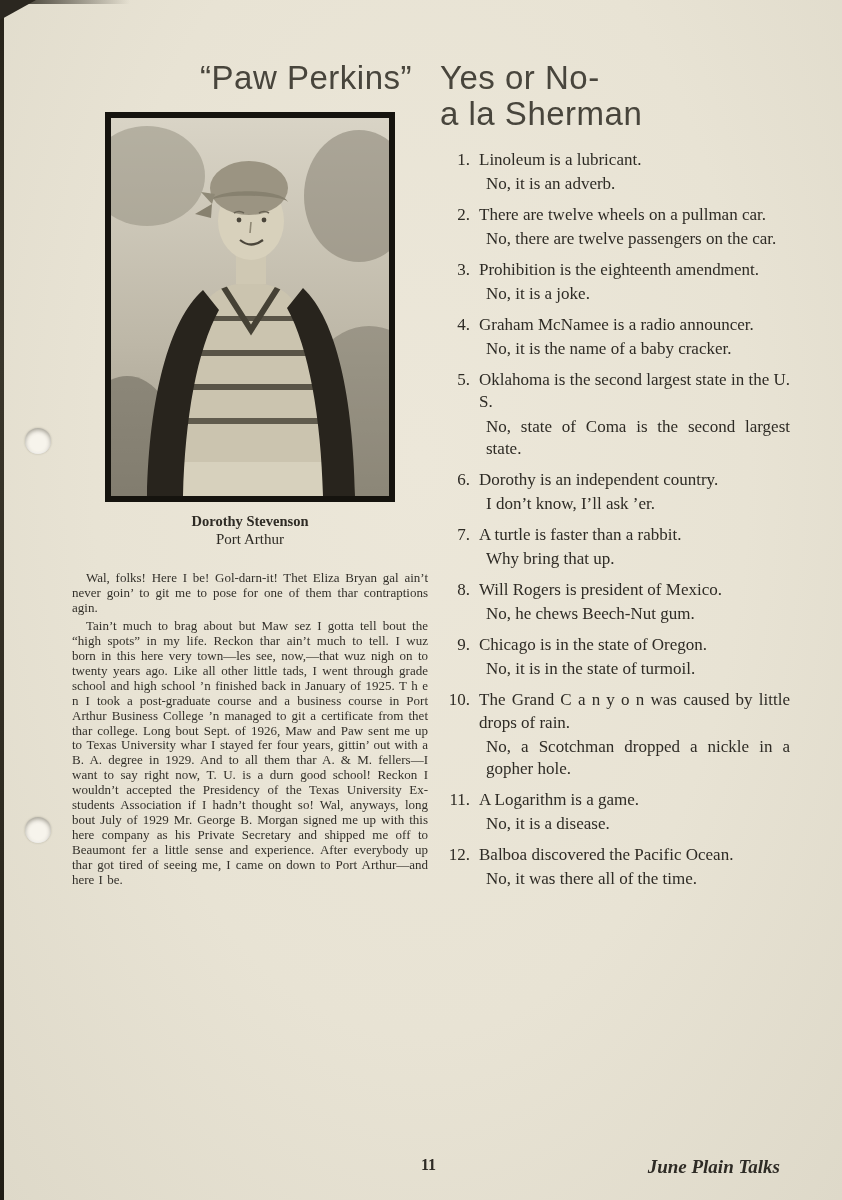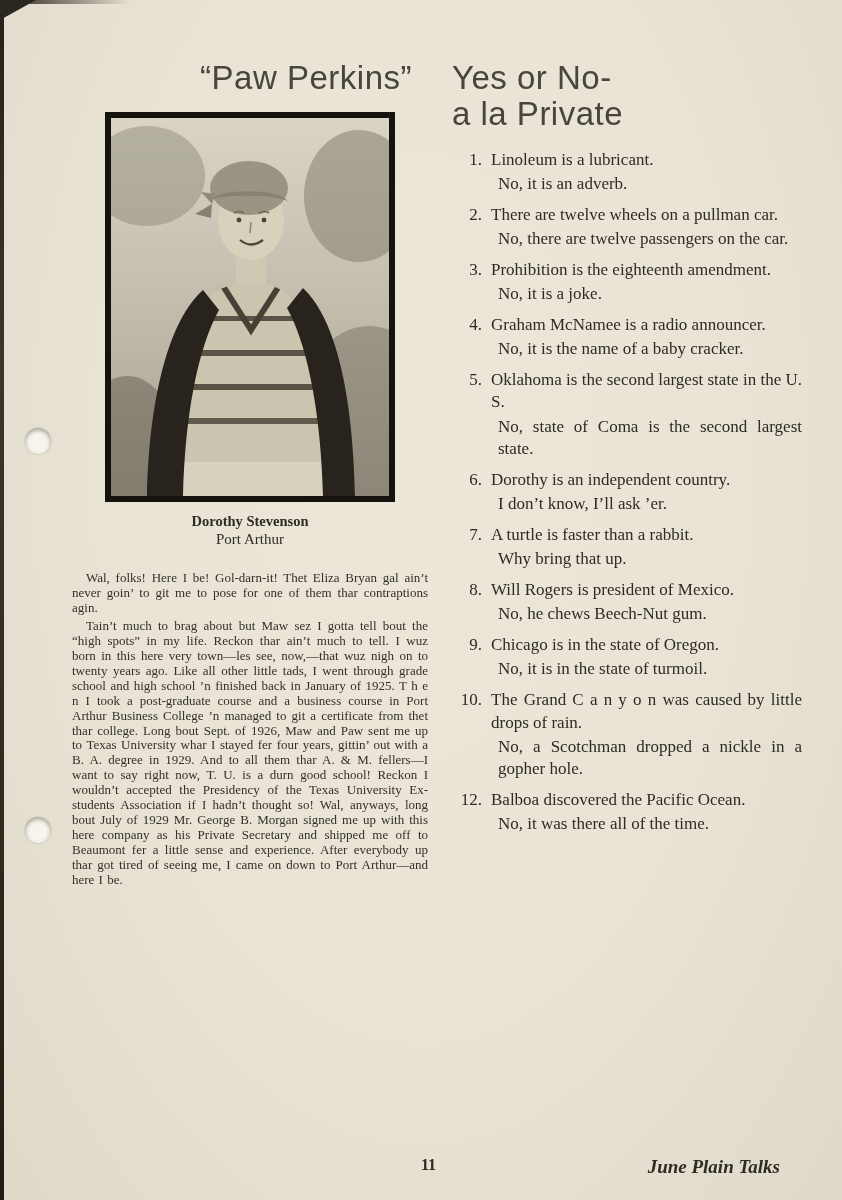--- a/index.html
+++ b/index.html
@@ -31,21 +31,21 @@
     position: absolute; left: 25px; width: 26px; height: 26px;
     border-radius: 50%;
     background: #f7f4ec;
     box-shadow: inset 0 2px 4px rgba(60,55,40,.45), inset 0 -1px 2px rgba(255,255,255,.8), 0 0 2px rgba(60,55,40,.3);
   }
   .hole-1 { top: 428px; }
   .hole-2 { top: 817px; }
 
   .columns {
     position: absolute; top: 56px; left: 72px; width: 732px;
-    display: grid; grid-template-columns: 356px 352px; column-gap: 24px;
+    display: grid; grid-template-columns: 356px 352px; column-gap: 12px;
   }
 
   
   .heading {
     font-family: "Liberation Sans", sans-serif;
     font-weight: 400;
     color: #48453c;
     font-size: 33px;
     line-height: 1.1;
     letter-spacing: 0.5px;
@@ -172,21 +172,21 @@
 
       <div class="body-text">
         <p>Wal, folks! Here I be! Gol-darn-it! Thet Eliza Bryan gal ain’t never goin’ to git me to pose for one of them thar contraptions agin.</p>
         <p>Tain’t much to brag about but Maw sez I gotta tell bout the “high spots” in my life. Reckon thar ain’t much to tell. I wuz born in this here very town—les see, now,—that wuz nigh on to twenty years ago. Like all other little tads, I went through grade school and high school ’n finished back in January of 1925. T h e n I took a post-graduate course and a business course in Port Arthur Business College ’n managed to git a certificate from thet thar college. Long bout Sept. of 1926, Maw and Paw sent me up to Texas University whar I stayed fer four years, gittin’ out with a B. A. degree in 1929. And to all them thar A. &amp; M. fellers—I want to say right now, T. U. is a durn good school! Reckon I wouldn’t accepted the Presidency of the Texas University Ex-students Association if I hadn’t thought so! Wal, anyways, long bout July of 1929 Mr. George B. Morgan signed me up with this here company as his Private Secretary and shipped me off to Beaumont fer a little sense and experience. After everybody up thar got tired of seeing me, I came on down to Port Arthur—and here I be.</p>
       </div>
     </div>
 
     <div class="col-right">
       <div class="heading heading-right">
         <div>Yes or No-</div>
-        <div>a la Private</div>
+        <div>a la Sherman</div>
       </div>
 
       <div class="qa-list">
 
         <div class="qa-item">
           <span class="qa-num">1.</span>
           <div class="qa-body">
             <p class="qa-statement">Linoleum is a lubricant.</p>
             <p class="qa-answer">No, it is an adverb.</p>
           </div>
@@ -257,20 +257,27 @@
         </div>
 
         <div class="qa-item">
           <span class="qa-num">10.</span>
           <div class="qa-body">
             <p class="qa-statement">The Grand C a n y o n was caused by little drops of rain.</p>
             <p class="qa-answer">No, a Scotchman dropped a nickle in a gopher hole.</p>
           </div>
         </div>
 
+        <div class="qa-item">
+          <span class="qa-num">11.</span>
+          <div class="qa-body">
+            <p class="qa-statement">A Logarithm is a game.</p>
+            <p class="qa-answer">No, it is a disease.</p>
+          </div>
+        </div>
 
         <div class="qa-item">
           <span class="qa-num">12.</span>
           <div class="qa-body">
             <p class="qa-statement">Balboa discovered the Pacific Ocean.</p>
             <p class="qa-answer">No, it was there all of the time.</p>
           </div>
         </div>
 
       </div>

